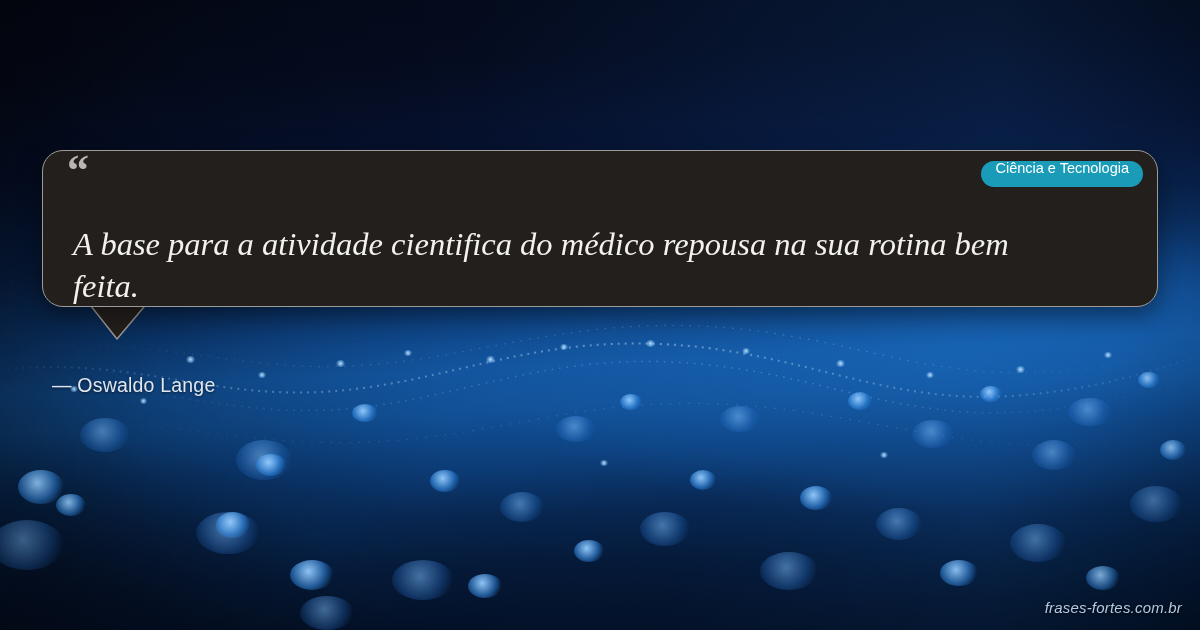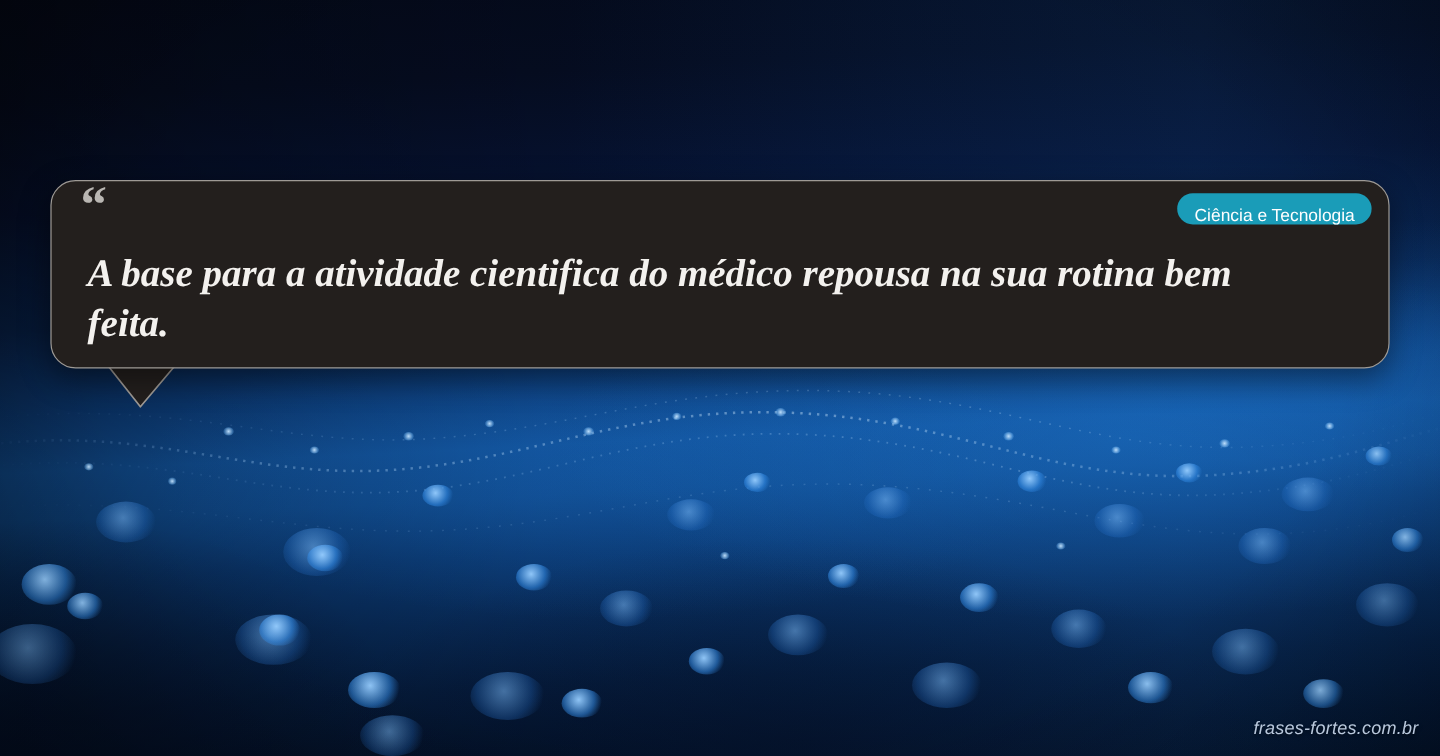--- a/index.html
+++ b/index.html
@@ -116,39 +116,38 @@
     line-height:1;
     color:#b9b6b2;
     letter-spacing:-1px;
   }
 
   .badge {
     position:absolute;
     right:14px; top:10px;
     height:26px;
     padding:0 14px;
-    display:flex; align-items:flex-end;
+    display:flex; align-items:flex-start;
     border-radius:14px;
     background:#1a9cb8;
     color:#ffffff;
     font-size:14.5px;
     line-height:1;
     white-space:nowrap;
   }
 
   .quote-text {
     position:absolute;
-    left:30px; top:56px;
+    left:30px; top:72px;
     width:1000px;
     font-family:"Liberation Serif", serif;
     font-style:italic;
     font-size:32.5px;
     line-height:42px;
     color:#f3f1ee;
-    font-weight:bold;
   }
 
   
   .tail { position:absolute; left:86px; top:300px; width:64px; height:40px; }
 
   
   .author {
     position:absolute;
     left:52px; top:374px;
     font-size:19.5px;
@@ -264,16 +263,17 @@
   <div class="card">
     <div class="quote-mark">“</div>
 
     <div class="badge">
       <span>Ciência e Tecnologia</span>
     </div>
 
     <div class="quote-text">A base para a atividade cientifica do médico repousa na sua rotina bem feita.</div>
   </div>
 
+  <div class="author">— Oswaldo Lange</div>
 
   <div class="watermark">frases-fortes.com.br</div>
 
 </div>
 
 </body></html>

